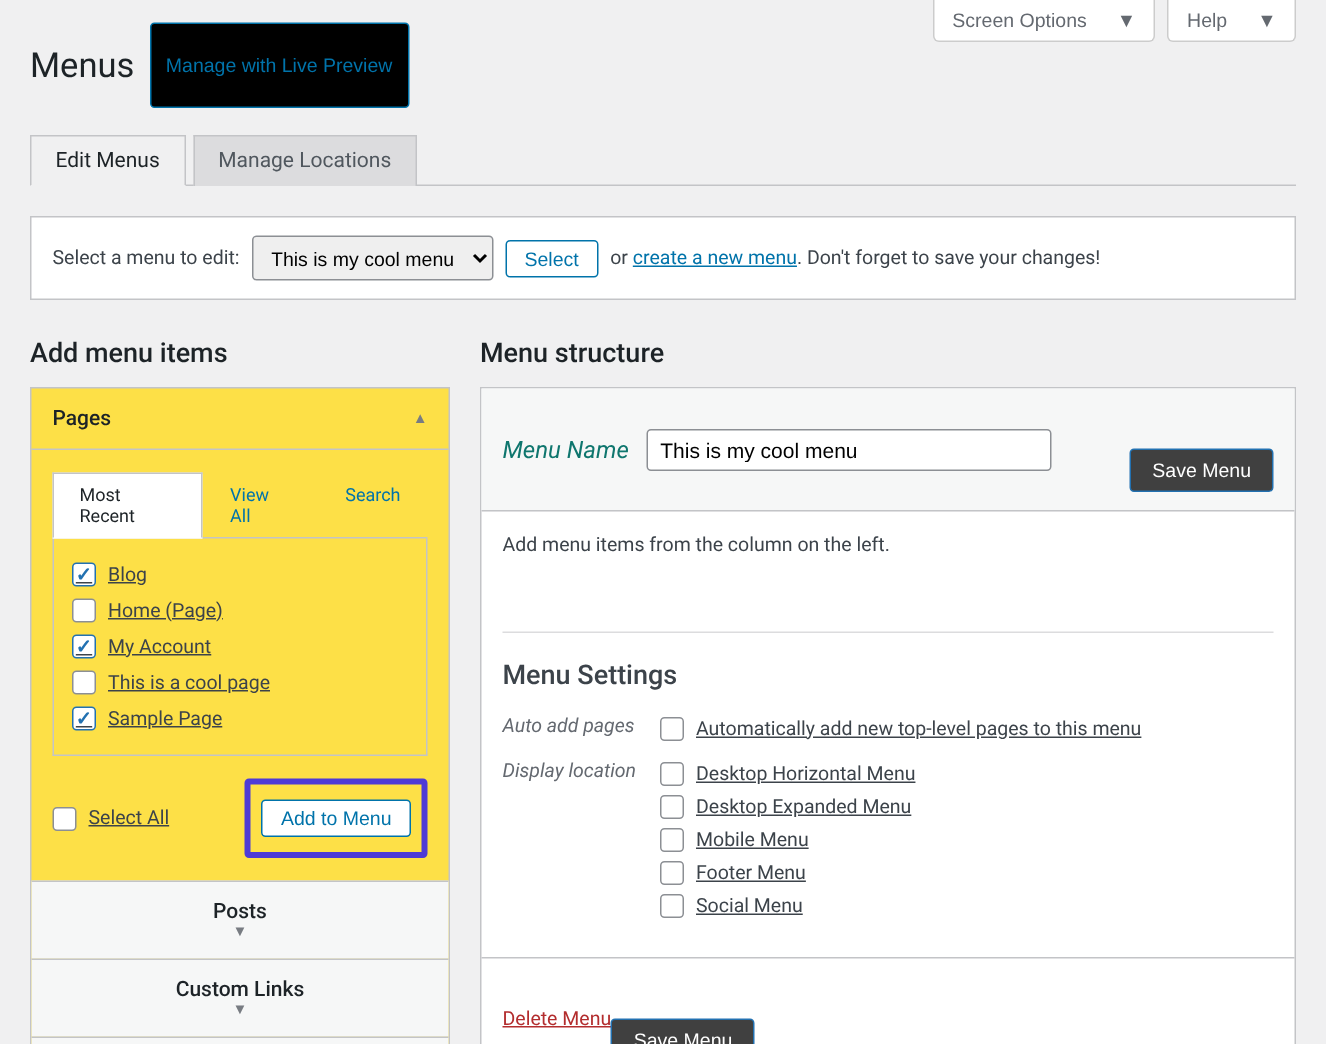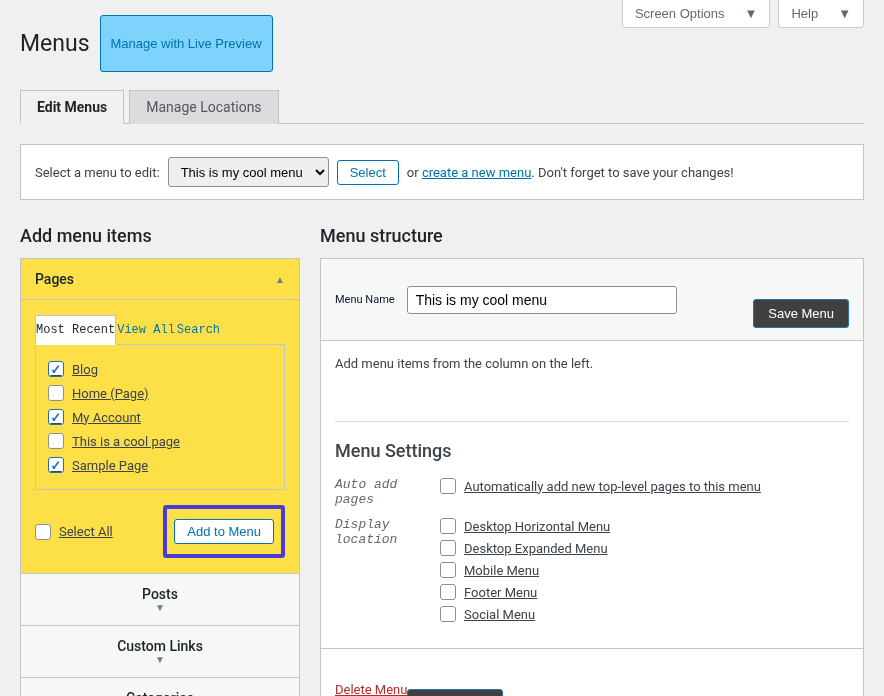--- a/index.html
+++ b/index.html
@@ -2,60 +2,60 @@
 <html><head>
 <meta charset="utf-8">
 <style>
 * { box-sizing: border-box; margin: 0; padding: 0; }
 body { font-family: -apple-system, BlinkMacSystemFont, "Segoe UI", Roboto, sans-serif; font-size: 13px; background: #f0f0f1; color: #3c434a; width: 884px; }
 .wrap { padding: 0 20px 20px 20px; }
 .top-buttons { position: absolute; top: 0; right: 20px; display: flex; gap: 8px; }
 .screen-opt-btn { background: #fff; border: 1px solid #ccc; border-top: none; padding: 6px 12px; font-size: 13px; color: #646970; cursor: pointer; border-radius: 0 0 4px 4px; display: flex; align-items: center; gap: 20px; }
 .header-row { display: flex; align-items: center; gap: 10px; padding: 15px 0 10px; }
 h1 { font-size: 23px; font-weight: 400; color: #1d2327; }
-.btn-preview { color: #0073aa; border: 1px solid #0073aa; background: #7dd3fc; padding: 20px 10px; font-size: 13px; border-radius: 3px; cursor: pointer; }
+.btn-preview { color: #0073aa; border: 1px solid #0073aa; background: #000000; padding: 20px 10px; font-size: 13px; border-radius: 3px; cursor: pointer; }
 .nav-tabs { display: flex; border-bottom: 1px solid #c3c4c7; margin-top: 8px; }
 .nav-tab { background: #dcdcde; border: 1px solid #c3c4c7; border-bottom: none; padding: 8px 16px; font-size: 14px; color: #50575e; cursor: pointer; margin-right: 5px; margin-bottom: -1px; }
-.nav-tab.active { background: #f0f0f1; border-bottom: 1px solid #f0f0f1; color: #1d2327; font-weight: 700; }
+.nav-tab.active { background: #f0f0f1; border-bottom: 1px solid #f0f0f1; color: #1d2327; font-weight: 400; }
 .select-menu-bar { background: #fff; border: 1px solid #c3c4c7; padding: 12px 14px; margin-top: 20px; display: flex; align-items: center; gap: 8px; font-size: 13px; flex-wrap: wrap; }
 .select-menu-bar select { padding: 4px 8px; border: 1px solid #8c8f94; border-radius: 3px; font-size: 13px; height: 30px; min-width: 155px; }
 .btn-secondary { color: #0073aa; border: 1px solid #0073aa; background: #fff; padding: 4px 12px; font-size: 13px; border-radius: 3px; cursor: pointer; }
 .link { color: #0073aa; text-decoration: underline; cursor: pointer; }
 .columns { display: flex; gap: 20px; margin-top: 25px; }
 .col-left { width: 280px; }
 .col-right { flex: 1; }
 h2.section-title { font-size: 18px; font-weight: 500; color: #1d2327; margin-bottom: 12px; }
 .accordion { background: #fde047; border: 1px solid #c3c4c7; }
 .acc-header { padding: 12px 14px; border-top: 1px solid #c3c4c7; font-size: 14px; color: #1d2327; display: flex; justify-content: space-between; align-items: center; cursor: pointer; font-weight: 500; }
 .acc-header:first-child { border-top: none; }
 .acc-header.collapsed { background: #f6f7f7; flex-direction: column; }
 .acc-tri { color: #787c82; font-size: 10px; }
 .acc-body { padding: 0 14px 15px; border-top: 1px solid #c3c4c7; }
 .inner-tabs { display: flex; border-bottom: 1px solid #c3c4c7; margin-top: 15px; }
-.inner-tab { padding: 7px 0; font-size: 12px; color: #0073aa; cursor: pointer; border: 1px solid transparent; margin-bottom: -1px; font-family: Liberation Mono, monospace; }
+.inner-tab { padding: 7px 17px; font-size: 12px; color: #0073aa; cursor: pointer; border: 1px solid transparent; margin-bottom: -1px; }
 .inner-tab.active { color: #1d2327; border: 1px solid #c3c4c7; border-bottom: 1px solid #fff; background: #fff; }
 .check-list { border: 1px solid #c3c4c7; border-top: none; padding: 12px; }
 .check-item { display: flex; align-items: center; gap: 8px; padding: 4px 0; font-size: 13px; text-decoration: underline; }
 .wp-checkbox { width: 16px; height: 16px; border: 1px solid #8c8f94; border-radius: 3px; display: inline-flex; align-items: center; justify-content: center; flex-shrink: 0; background: #fff; cursor: pointer; }
 .wp-checkbox.checked { border-color: #2271b1; }
 .wp-checkbox.checked::after { content: "✓"; color: #2271b1; font-size: 13px; font-weight: bold; line-height: 1; }
 .acc-footer { display: flex; justify-content: space-between; align-items: center; margin-top: 15px; }
 .highlight-box { border: 4px solid #4e3bd6; border-radius: 3px; padding: 10px 7px; }
 .highlight-box .btn-secondary { }
 .menu-box { background: #fff; border: 1px solid #c3c4c7; }
 .menu-box-header { background: #f6f7f7; border-bottom: 1px solid #c3c4c7; padding: 12px 14px; display: flex; align-items: center; }
-.menu-name-label { color: #0f172a; font-size: 11px; margin-right: 12px; }
+.menu-name-label { font-style: italic; color: #0f766e; font-size: 16px; margin-right: 12px; }
 .menu-name-input { padding: 5px 8px; border: 1px solid #8c8f94; border-radius: 3px; font-size: 14px; width: 270px; }
 .btn-primary { background: #404040; color: #fff; border: 1px solid #2271b1; padding: 6px 14px; font-size: 13px; border-radius: 3px; cursor: pointer; margin-top: 28px; }
 .menu-body { padding: 15px 14px; }
 .empty-msg { font-size: 13px; color: #3c434a; }
 .settings-divider { border: none; border-top: 1px solid #dcdcde; margin: 50px 0 18px; }
 .settings-title { font-size: 18px; font-weight: 500; margin-bottom: 14px; }
 .settings-row { display: flex; margin-bottom: 8px; align-items: flex-start; }
-.settings-label { font-style: italic; color: #646970; font-size: 13px; width: 105px; padding-top: 2px; font-family: Liberation Mono, monospace; }
+.settings-label { font-style: italic; color: #646970; font-size: 13px; width: 105px; padding-top: 2px; }
 .settings-options { flex: 1; }
 .settings-options .check-item { padding: 3px 0; }
 .menu-box-footer { border-top: 1px solid #c3c4c7; padding: 12px 14px; display: flex; align-items: center; }
 .delete-link { color: #b32d2e; text-decoration: underline; cursor: pointer; font-size: 13px; }
 </style>
 </head>
 <body>
 
 <div class="top-buttons">
   <button class="screen-opt-btn">

